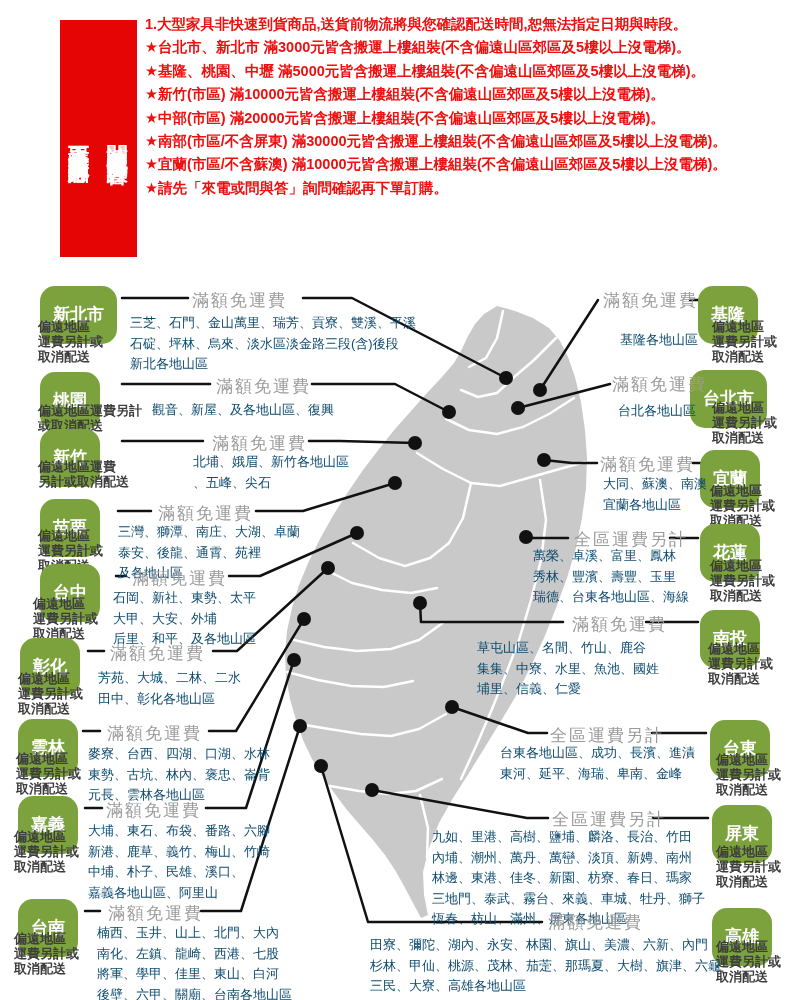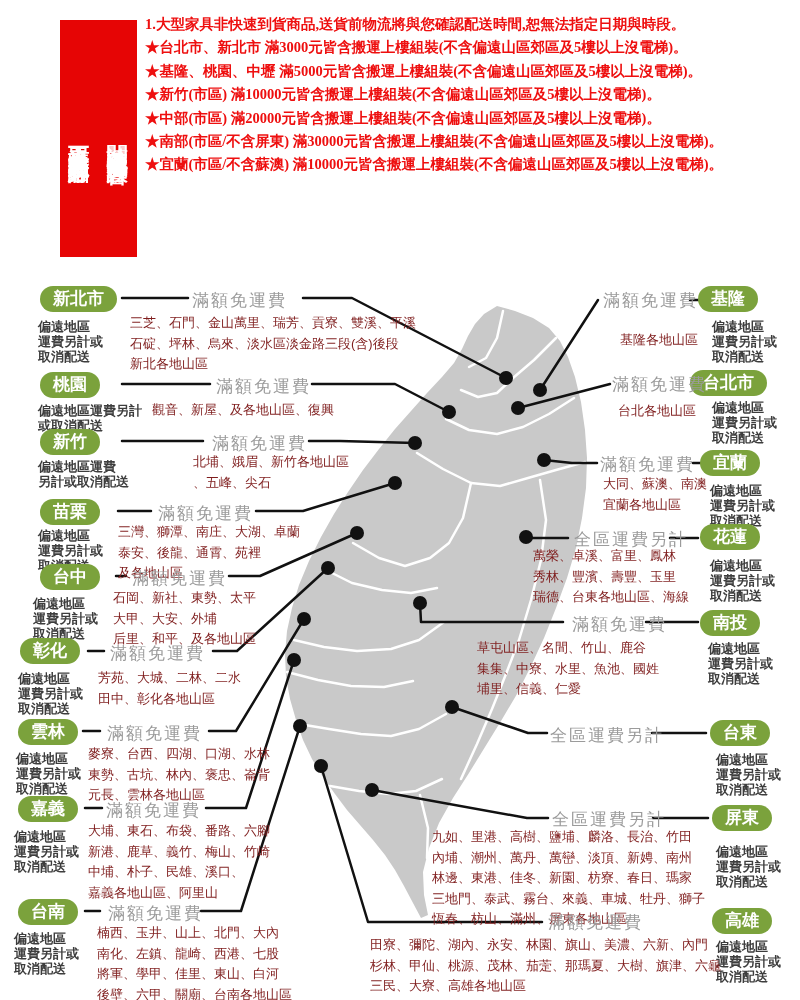--- a/index.html
+++ b/index.html
@@ -8,34 +8,34 @@
   .page{position:absolute;inset:0;width:800px;height:1000px;}
 
   
   .banner{position:absolute;left:60px;top:20px;width:77px;height:237px;
           background:#e60505;display:flex;flex-direction:row;}
   .vcol{flex:1;display:flex;align-items:center;justify-content:center;
         writing-mode:vertical-rl;text-orientation:upright;color:#ffffff;
         font-weight:bold;font-size:21px;letter-spacing:2px;line-height:1;}
   .notices{position:absolute;left:145px;top:13px;width:652px;}
   .notice-line{font-size:14.5px;font-weight:bold;color:#ee0f0f;
-               line-height:23.4px;white-space:nowrap;font-family:Liberation Serif, serif;}
+               line-height:23.4px;white-space:nowrap;}
 
   
   .mapsvg{position:absolute;left:0;top:0;width:800px;height:1000px;z-index:0;}
 
   
   .badge{position:absolute;background:#7ba23c;color:#ffffff;font-weight:bold;
-         font-size:17px;line-height:26px;padding:0 13px;border-radius:15px;
+         font-size:17px;line-height:26px;padding:16px 13px;border-radius:15px;
          white-space:nowrap;z-index:2;}
   .hdr{position:absolute;color:#9b9b9b;font-size:17px;letter-spacing:2px;
        white-space:nowrap;z-index:2;}
   .note{position:absolute;color:#3d3d3d;font-size:13px;font-weight:bold;
         line-height:15px;white-space:pre-line;z-index:2;}
-  .towns{position:absolute;color:#7f1d1d;font-size:13px;line-height:20.5px;
+  .towns{position:absolute;color:#0c4a6e;font-size:13px;line-height:20.5px;
          white-space:pre-line;z-index:2;}
 </style>
 </head>
 <body>
 
 <div class="page">
 
   <svg class="mapsvg" viewBox="0 0 800 1000">
     <g>
       <path fill="#c9c9c9" stroke="none" d="
@@ -123,20 +123,21 @@
     <div class="vcol">閱讀避免造成雙方誤會</div>
   </div>
   <div class="notices">
     <div class="notice-line">1.大型家具非快速到貨商品,送貨前物流將與您確認配送時間,恕無法指定日期與時段。</div>
     <div class="notice-line">★台北市、新北市 滿3000元皆含搬運上樓組裝(不含偏遠山區郊區及5樓以上沒電梯)。</div>
     <div class="notice-line">★基隆、桃園、中壢 滿5000元皆含搬運上樓組裝(不含偏遠山區郊區及5樓以上沒電梯)。</div>
     <div class="notice-line">★新竹(市區) 滿10000元皆含搬運上樓組裝(不含偏遠山區郊區及5樓以上沒電梯)。</div>
     <div class="notice-line">★中部(市區) 滿20000元皆含搬運上樓組裝(不含偏遠山區郊區及5樓以上沒電梯)。</div>
     <div class="notice-line">★南部(市區/不含屏東) 滿30000元皆含搬運上樓組裝(不含偏遠山區郊區及5樓以上沒電梯)。</div>
     <div class="notice-line">★宜蘭(市區/不含蘇澳) 滿10000元皆含搬運上樓組裝(不含偏遠山區郊區及5樓以上沒電梯)。</div>
+    <div class="notice-line">★請先「來電或問與答」詢問確認再下單訂購。</div>
   </div>
 
   <div class="badge" style="left:40px;top:286px">新北市</div>
   <div class="hdr" style="left:192px;top:289px">滿額免運費</div>
   <div class="note" style="left:38px;top:319px">偏遠地區
 運費另計或
 取消配送</div>
   <div class="towns" style="left:130px;top:313px">三芝、石門、金山萬里、瑞芳、貢寮、雙溪、平溪
 石碇、坪林、烏來、淡水區淡金路三段(含)後段
 新北各地山區</div>
@@ -247,20 +248,22 @@
 取消配送</div>
   <div class="towns" style="left:477px;top:638px">草屯山區、名間、竹山、鹿谷
 集集、中寮、水里、魚池、國姓
 埔里、信義、仁愛</div>
 
   <div class="badge" style="left:710px;top:720px">台東</div>
   <div class="hdr" style="left:550px;top:724px">全區運費另計</div>
   <div class="note" style="left:716px;top:752px">偏遠地區
 運費另計或
 取消配送</div>
+  <div class="towns" style="left:500px;top:743px">台東各地山區、成功、長濱、進漬
+東河、延平、海瑞、卑南、金峰</div>
 
   <div class="badge" style="left:712px;top:805px">屏東</div>
   <div class="hdr" style="left:552px;top:808px">全區運費另計</div>
   <div class="note" style="left:716px;top:844px">偏遠地區
 運費另計或
 取消配送</div>
   <div class="towns" style="left:432px;top:827px">九如、里港、高樹、鹽埔、麟洛、長治、竹田
 內埔、潮州、萬丹、萬巒、淡頂、新娉、南州
 林邊、東港、佳冬、新園、枋寮、春日、瑪家
 三地門、泰武、霧台、來義、車城、牡丹、獅子

